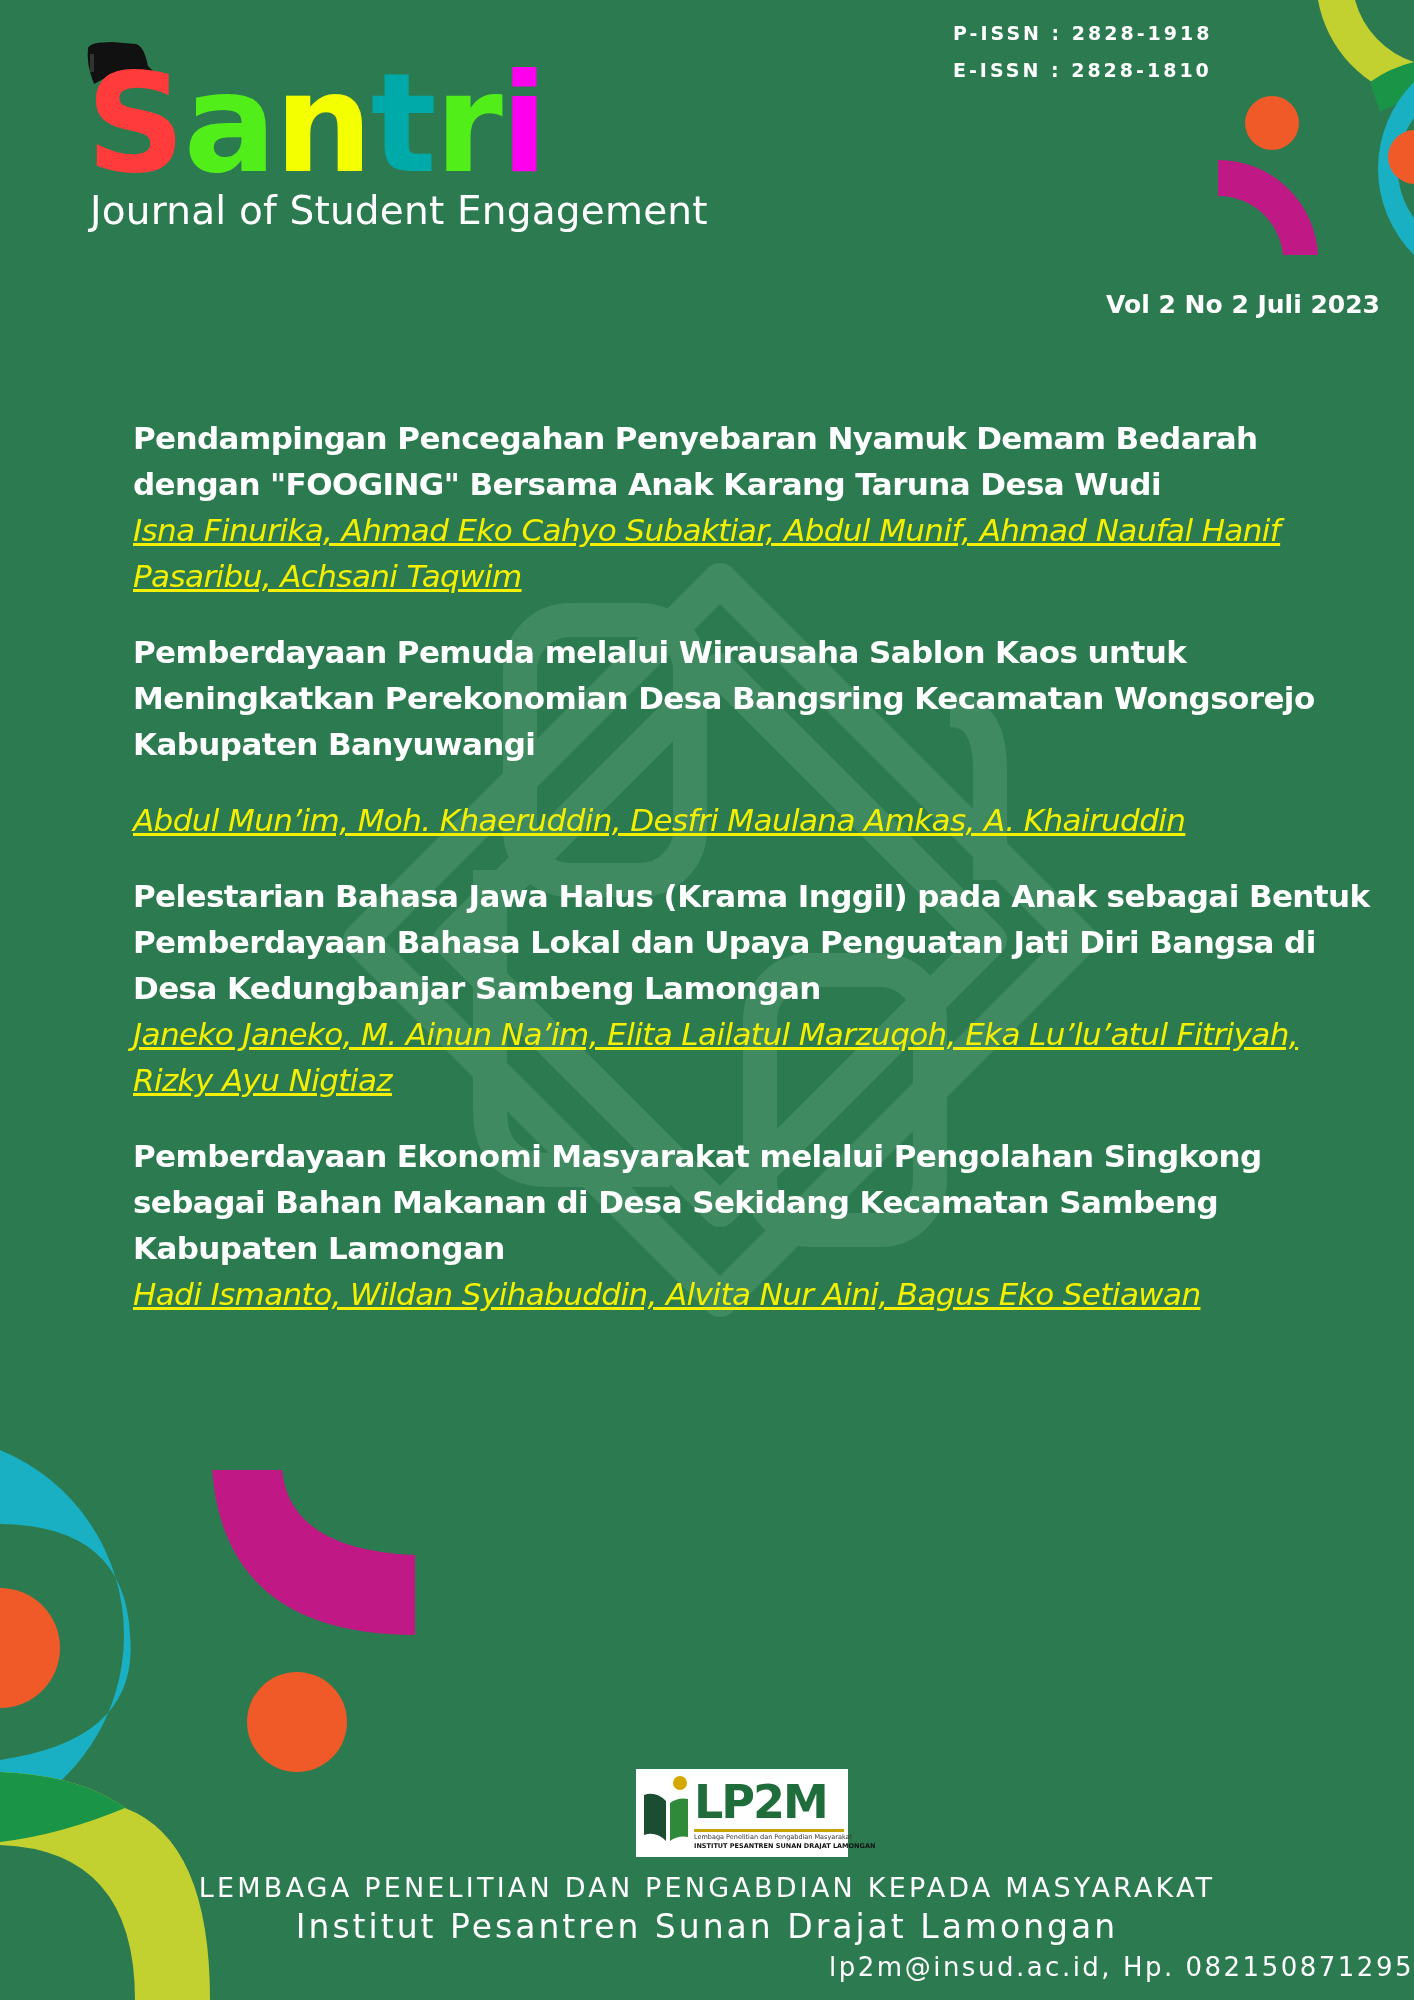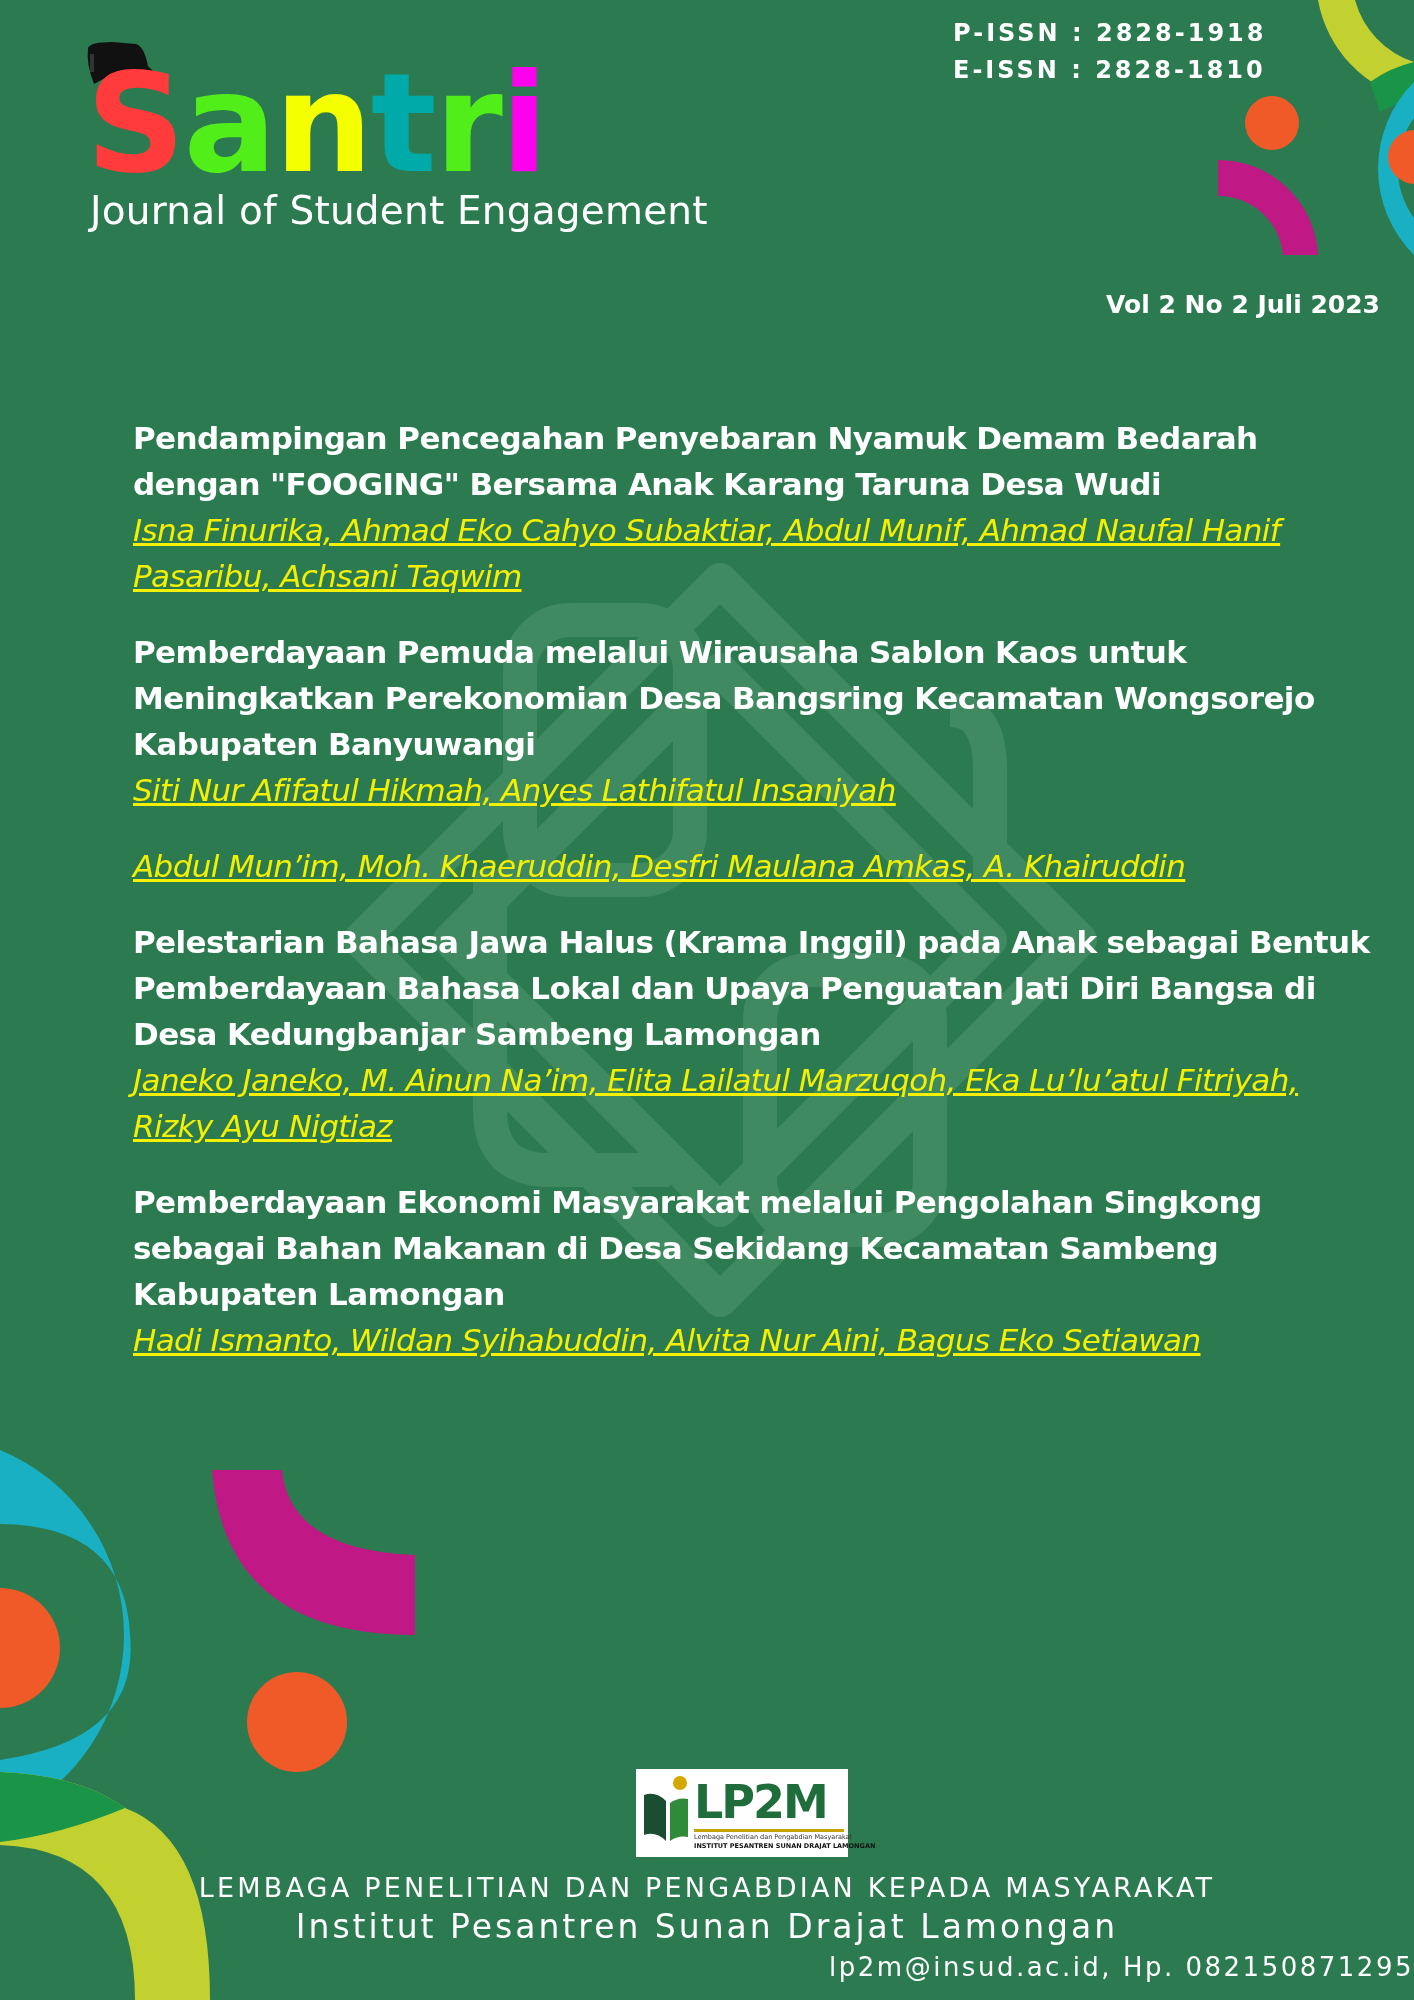--- a/index.html
+++ b/index.html
@@ -17,21 +17,21 @@
     left: 86px; top: 55px; font-size: 138px; font-weight: bold;
     letter-spacing: -2px; line-height: 1;
     font-family: "DejaVu Sans", sans-serif;
   }
   .logo-word span { display: inline-block; }
   .journal-sub {
     left: 90px; top: 188px; font-size: 39px; color: #ffffff;
     font-family: "DejaVu Sans", sans-serif; letter-spacing: 0.2px;
   }
   .issn {
-    left: 953px; top: 15px; color: #ffffff; font-size: 24px;
+    left: 953px; top: 15px; color: #ffffff; font-size: 19px;
     letter-spacing: 3px; line-height: 37px; font-weight: bold;
     font-family: "DejaVu Sans", sans-serif;
   }
   .volume {
     right: 34px; top: 290px; color: #ffffff; font-size: 25px; font-weight: bold;
     font-family: "DejaVu Sans", sans-serif;
   }
 
   
   .articles { left: 99px; top: 415px; width: 1240px; margin-left: 34px; }
@@ -118,21 +118,20 @@
 </div>
 <div class="abs volume">Vol 2 No 2 Juli 2023</div>
 
 <div class="abs articles">
   <div class="article">
     <div class="article-title">Pendampingan Pencegahan Penyebaran Nyamuk Demam Bedarah dengan "FOOGING" Bersama Anak Karang Taruna Desa Wudi</div>
     <div class="article-authors">Isna Finurika, Ahmad Eko Cahyo Subaktiar, Abdul Munif, Ahmad Naufal Hanif Pasaribu, Achsani Taqwim</div>
   </div>
   <div class="article">
     <div class="article-title">Pemberdayaan Pemuda melalui Wirausaha Sablon Kaos untuk Meningkatkan Perekonomian Desa Bangsring Kecamatan Wongsorejo Kabupaten Banyuwangi</div>
-    <div class="article-authors">Siti Nur Afifatul Hikmah, Anyes Lathifatul Insaniyah</div>
   </div>
   <div class="article">
     <div class="article-authors">Abdul Mun’im, Moh. Khaeruddin, Desfri Maulana Amkas, A. Khairuddin</div>
   </div>
   <div class="article">
     <div class="article-title">Pelestarian Bahasa Jawa Halus (Krama Inggil) pada Anak sebagai Bentuk Pemberdayaan Bahasa Lokal dan Upaya Penguatan Jati Diri Bangsa di Desa Kedungbanjar Sambeng Lamongan</div>
     <div class="article-authors">Janeko Janeko, M. Ainun Na’im, Elita Lailatul Marzuqoh, Eka Lu’lu’atul Fitriyah, Rizky Ayu Nigtiaz</div>
   </div>
   <div class="article">
     <div class="article-title">Pemberdayaan Ekonomi Masyarakat melalui Pengolahan Singkong sebagai Bahan Makanan di Desa Sekidang Kecamatan Sambeng Kabupaten Lamongan</div>

